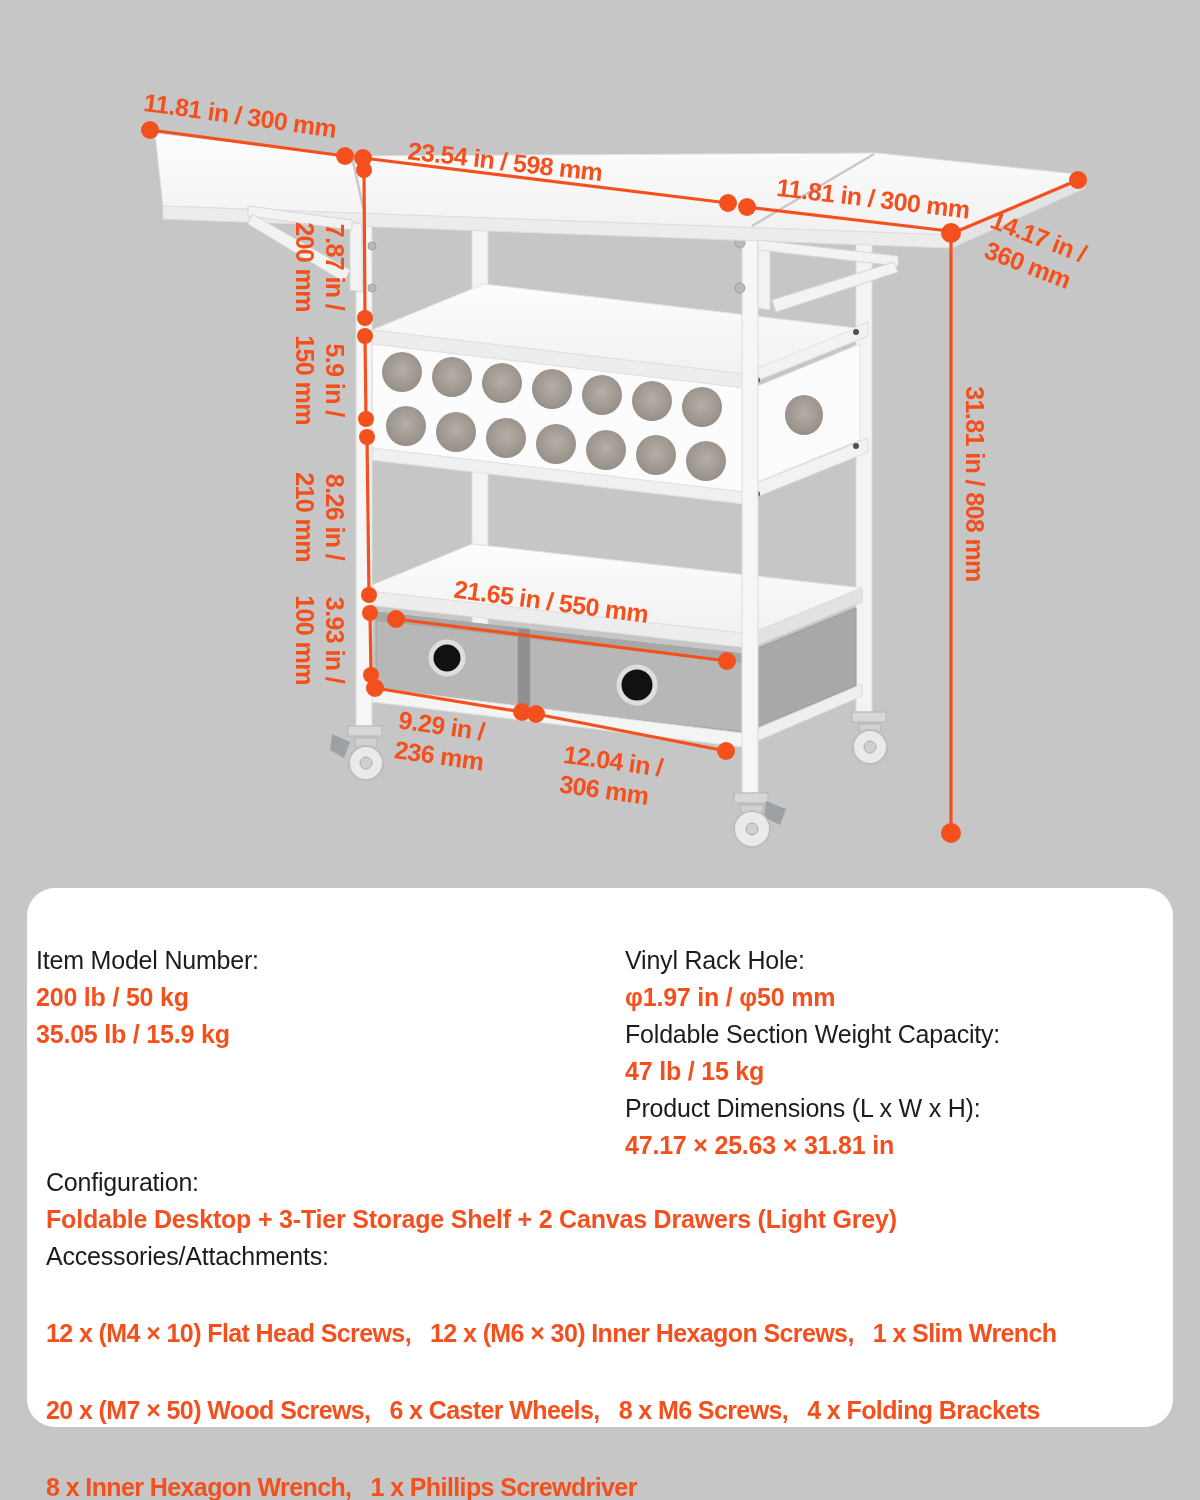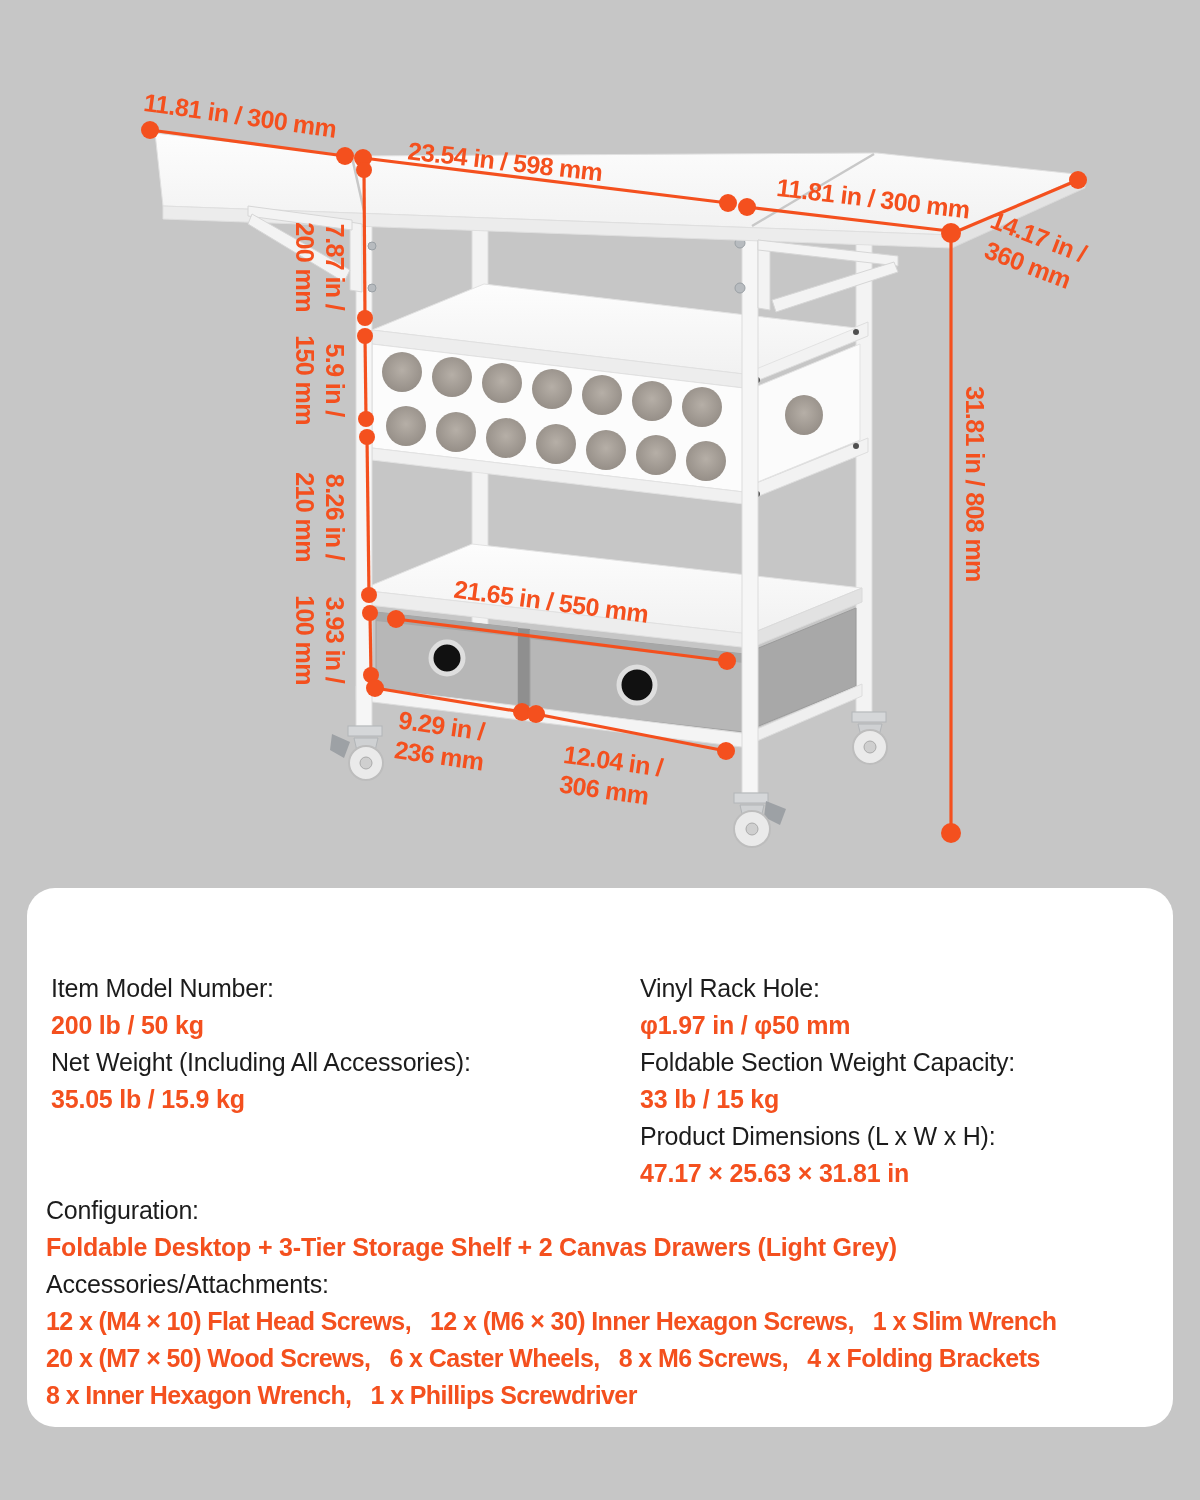--- a/index.html
+++ b/index.html
@@ -14,25 +14,25 @@
   .dim-label {
     position:absolute; color:var(--accent); font-weight:700; font-size:25px;
     letter-spacing:-0.6px; line-height:1.18; white-space:nowrap; text-align:center;
     transform-origin:center;
   }
   .dim-label.left-align { text-align:left; }
   .panel {
     position:absolute; left:27px; top:888px; width:1146px; height:539px;
     background:var(--panel); border-radius:28px;
   }
-  .spec-grid { display:grid; grid-template-columns:589px 1fr; padding:54px 10px 0 24px;margin-top:28px; }
+  .spec-grid { display:grid; grid-template-columns:589px 1fr; padding:54px 10px 0 9px; }
   .spec-label { font-size:25px; color:var(--text); line-height:37px; letter-spacing:-0.2px; }
   .spec-value { font-size:25px; color:var(--accent); font-weight:700; line-height:37px; letter-spacing:-0.2px; }
   .spec-full { padding:0 10px 0 19px; }
-  .spec-full .acc { white-space:pre; letter-spacing:-0.6px; }
+  .spec-full .acc { white-space:pre; letter-spacing:-0.6px;margin-top:40px; }
 </style>
 </head>
 <body>
 
 <div id="stage">
 
   <svg class="cart" width="1200" height="880" viewBox="0 0 1200 880">
     <defs>
       <linearGradient id="slab" x1="0" y1="0" x2="0" y2="1">
         <stop offset="0" stop-color="#fdfdfd"></stop>
@@ -233,28 +233,27 @@
   <div class="dim-label left-align" style="left:611px;top:776px;transform:translate(-50%,-50%) rotate(8deg)">
     <div>12.04 in /</div>
     <div>306 mm</div>
   </div>
 
   <div class="panel">
     <div class="spec-grid">
       <div class="spec-col">
         <div class="spec-label">Item Model Number:</div>
         <div class="spec-value">200 lb / 50 kg</div>
-        <div class="spec-label">Net Weight (Including All Accessories):</div>
         <div class="spec-value">35.05 lb / 15.9 kg</div>
       </div>
       <div class="spec-col">
         <div class="spec-label">Vinyl Rack Hole:</div>
         <div class="spec-value">φ1.97 in / φ50 mm</div>
         <div class="spec-label">Foldable Section Weight Capacity:</div>
-        <div class="spec-value">33 lb / 15 kg</div>
+        <div class="spec-value">47 lb / 15 kg</div>
         <div class="spec-label">Product Dimensions (L x W x H):</div>
         <div class="spec-value">47.17 × 25.63 × 31.81 in</div>
       </div>
     </div>
     <div class="spec-full">
       <div class="spec-label">Configuration:</div>
       <div class="spec-value">Foldable Desktop + 3-Tier Storage Shelf + 2 Canvas Drawers (Light Grey)</div>
       <div class="spec-label">Accessories/Attachments:</div>
       <div class="spec-value acc">12 x (M4 × 10) Flat Head Screws,   12 x (M6 × 30) Inner Hexagon Screws,   1 x Slim Wrench</div>
       <div class="spec-value acc">20 x (M7 × 50) Wood Screws,   6 x Caster Wheels,   8 x M6 Screws,   4 x Folding Brackets</div>

